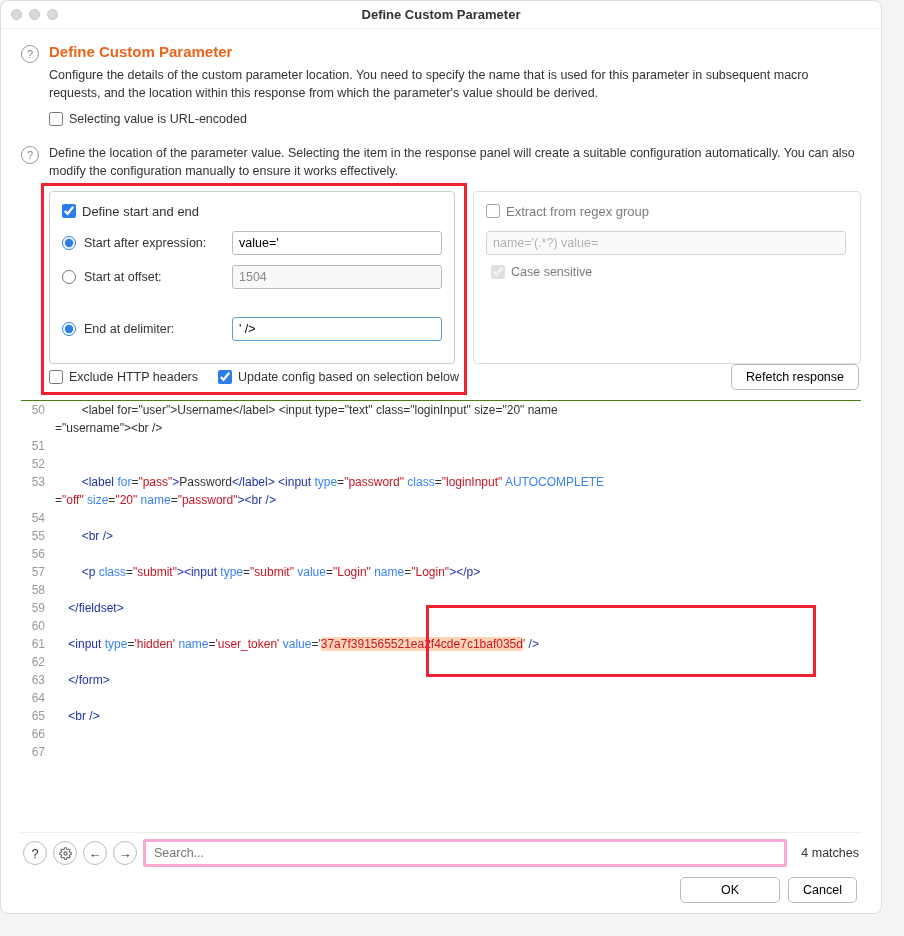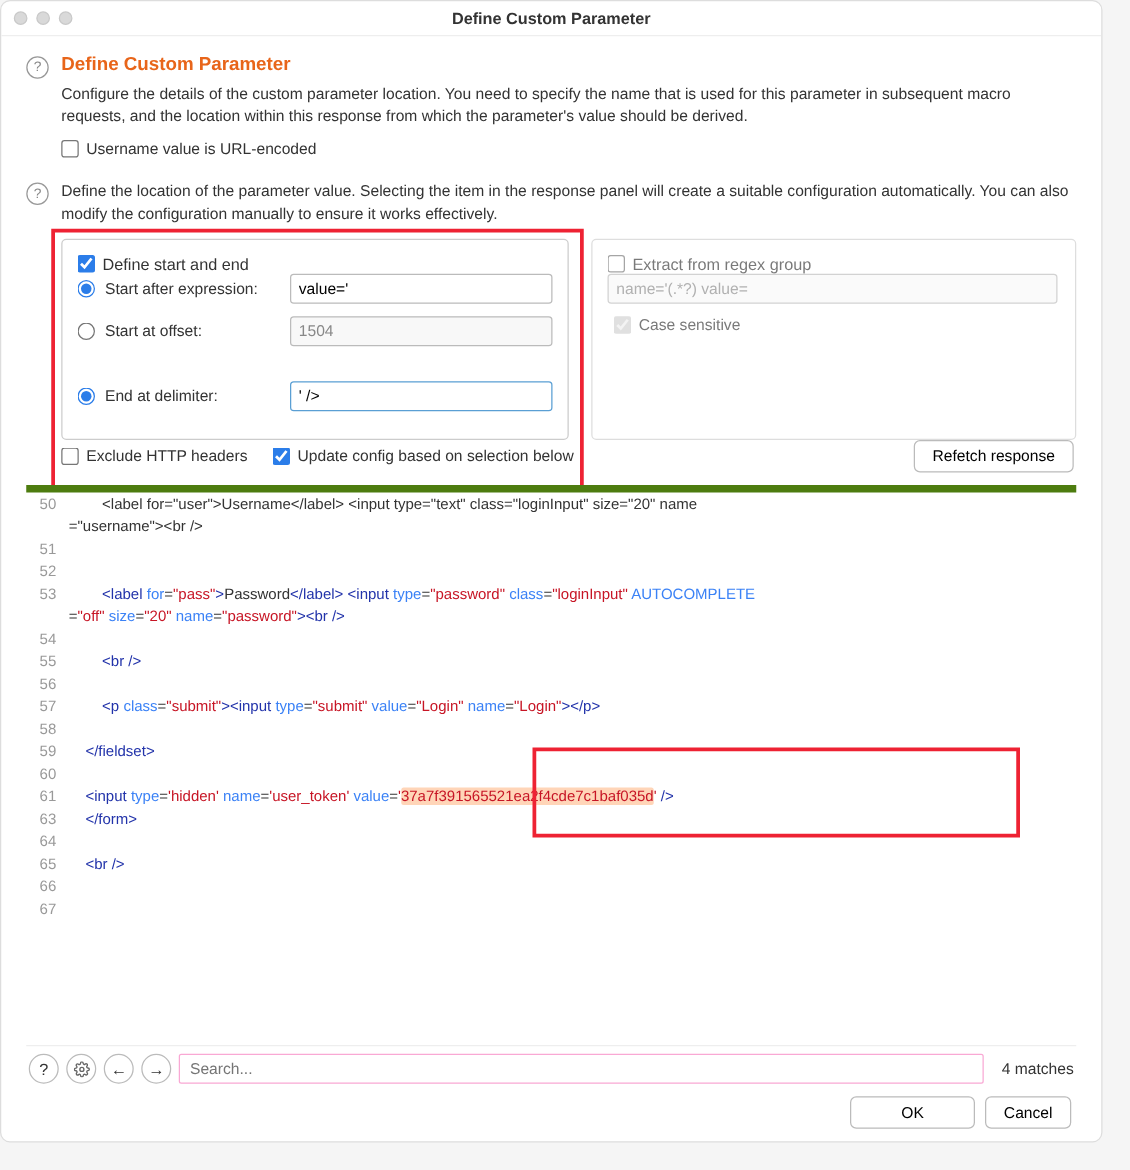--- a/index.html
+++ b/index.html
@@ -18,38 +18,38 @@
 .param-row{display:flex;align-items:center;gap:10px;margin-bottom:10px}
 .lbl{font-size:12.5px}
 input[type=text]{border:1px solid #bbb;border-radius:3px;padding:4px 6px;font-size:12.5px;background:#fff}
 input[readonly]{background:#f8f8f8;color:#888}
 .chk{display:flex;align-items:center;gap:6px;font-size:12.5px}
 input[type=checkbox]{width:14px;height:14px;accent-color:#2b7de9}
 input[type=radio]{width:14px;height:14px;accent-color:#2b7de9}
 .two-col{display:flex;gap:18px;margin-top:8px}
 .panel{border:1px solid #ccc;border-radius:4px;padding:12px;flex:1;background:#fff}
 .panel.left{position:relative}
-.panel-head{display:flex;align-items:center;gap:6px;margin-bottom:0}
+.panel-head{display:flex;align-items:center;gap:6px;margin-bottom:12px}
 .opt-row{display:flex;align-items:center;gap:8px;margin-bottom:10px}
 .opt-row .rlabel{width:140px;font-size:12.5px}
 .opt-row input[type=text]{width:210px}
 .panel.right .opt-row input[type=text]{width:360px}
 .refetch-row{display:flex;justify-content:space-between;align-items:center;padding-right:2px;gap:16px}
 .btn{background:#fff;border:1px solid #bbb;border-radius:5px;padding:5px 14px;font-size:12.5px;cursor:pointer}
-.code-area{flex:1;border-top:6px solid #4d7c0f;margin-top:6px;font-family:Menlo,Consolas,monospace;font-size:12px;line-height:18px;overflow:hidden;position:relative;background:#fff}
+.code-area{flex:1;border-top:1px solid #4d7c0f;margin-top:6px;font-family:Menlo,Consolas,monospace;font-size:12px;line-height:18px;overflow:hidden;position:relative;background:#fff}
 .code-scroll{height:100%;overflow:auto;padding-right:10px}
 .code-line{display:flex;white-space:pre}
 .lineno{width:34px;text-align:right;color:#999;padding-right:10px;user-select:none;flex-shrink:0}
 .code{flex:1;white-space:pre-wrap;word-break:break-all}
 .tag{color:#2233aa}.attr{color:#3b82f6}.str{color:#c71525}
 .hl{background:#ffd5b8;border-radius:2px}
 .red-box2{position:absolute;border:3px solid #e23;pointer-events:none}
 .footer{display:flex;align-items:center;gap:6px;padding:6px 2px 4px;border-top:1px solid #eee}
 .circle-btn{width:24px;height:24px;border:1px solid #bbb;border-radius:50%;display:flex;align-items:center;justify-content:center;cursor:pointer;font-size:13px;background:#fff}
-.search-input{flex:1;border:1px solid #f9a8d4;border-radius:2px;padding:4px 8px;font-size:12.5px;color:#888}
+.search-input{flex:1;border:3px solid #f9a8d4;border-radius:2px;padding:4px 8px;font-size:12.5px;color:#888}
 .matches{font-size:12.5px;color:#333;padding-left:8px}
 .dialog-btns{display:flex;justify-content:flex-end;gap:8px;padding:6px 4px 0}
 .red-overlay-1{position:absolute;border:3px solid #e23;pointer-events:none}
 </style>
 </head>
 <body>
 
 <div class="window">
   <div class="titlebar">
     <div class="traffic">
@@ -63,21 +63,21 @@
   <div class="content">
 
     <div class="section-row">
       <div class="help-icon">?</div>
       <div class="section-body">
         <div class="section-title">Define Custom Parameter</div>
         <div class="desc">Configure the details of the custom parameter location. You need to specify the name that is used for this parameter in subsequent macro requests, and the location within this response from which the parameter's value should be derived.</div>
 
         <label class="chk">
           <input type="checkbox" style="">
-          <span>Username value is URL-encoded</span>
+          <span>Selecting value is URL-encoded</span>
         </label>
       </div>
     </div>
 
     <div class="section-row" style="margin-top:14px">
       <div class="help-icon">?</div>
       <div class="section-body">
         <div class="desc">Define the location of the parameter value. Selecting the item in the response panel will create a suitable configuration automatically. You can also modify the configuration manually to ensure it works effectively.</div>
 
         <div class="two-col" style="position:relative">
@@ -147,20 +147,21 @@
           <div class="code-line"><span class="lineno">53</span><span class="code">        <span class="tag">&lt;label</span> <span class="attr">for</span>=<span class="str">"pass"</span><span class="tag">&gt;</span>Password<span class="tag">&lt;/label&gt;</span> <span class="tag">&lt;input</span> <span class="attr">type</span>=<span class="str">"password"</span> <span class="attr">class</span>=<span class="str">"loginInput"</span> <span class="attr">AUTOCOMPLETE</span></span></div>
           <div class="code-line"><span class="lineno"></span><span class="code">=<span class="str">"off"</span> <span class="attr">size</span>=<span class="str">"20"</span> <span class="attr">name</span>=<span class="str">"password"</span><span class="tag">&gt;&lt;br /&gt;</span></span></div>
           <div class="code-line"><span class="lineno">54</span><span class="code"></span></div>
           <div class="code-line"><span class="lineno">55</span><span class="code">        <span class="tag">&lt;br /&gt;</span></span></div>
           <div class="code-line"><span class="lineno">56</span><span class="code"></span></div>
           <div class="code-line"><span class="lineno">57</span><span class="code">        <span class="tag">&lt;p</span> <span class="attr">class</span>=<span class="str">"submit"</span><span class="tag">&gt;&lt;input</span> <span class="attr">type</span>=<span class="str">"submit"</span> <span class="attr">value</span>=<span class="str">"Login"</span> <span class="attr">name</span>=<span class="str">"Login"</span><span class="tag">&gt;&lt;/p&gt;</span></span></div>
           <div class="code-line"><span class="lineno">58</span><span class="code"></span></div>
           <div class="code-line"><span class="lineno">59</span><span class="code">    <span class="tag">&lt;/fieldset&gt;</span></span></div>
           <div class="code-line"><span class="lineno">60</span><span class="code"></span></div>
           <div class="code-line"><span class="lineno">61</span><span class="code">    <span class="tag">&lt;input</span> <span class="attr">type</span>=<span class="str">'hidden'</span> <span class="attr">name</span>=<span class="str">'user_token'</span> <span class="attr">value</span>=<span class="str">'<span class="hl">37a7f391565521ea2f4cde7c1baf035d</span>'</span> <span class="tag">/&gt;</span></span></div>
+          <div class="code-line"><span class="lineno">62</span><span class="code"></span></div>
           <div class="code-line"><span class="lineno">63</span><span class="code">    <span class="tag">&lt;/form&gt;</span></span></div>
           <div class="code-line"><span class="lineno">64</span><span class="code"></span></div>
           <div class="code-line"><span class="lineno">65</span><span class="code">    <span class="tag">&lt;br /&gt;</span></span></div>
           <div class="code-line"><span class="lineno">66</span><span class="code"></span></div>
           <div class="code-line"><span class="lineno">67</span><span class="code"></span></div>
         </div>
     </div>
 
     <div class="footer">
       <div class="circle-btn">?</div>

